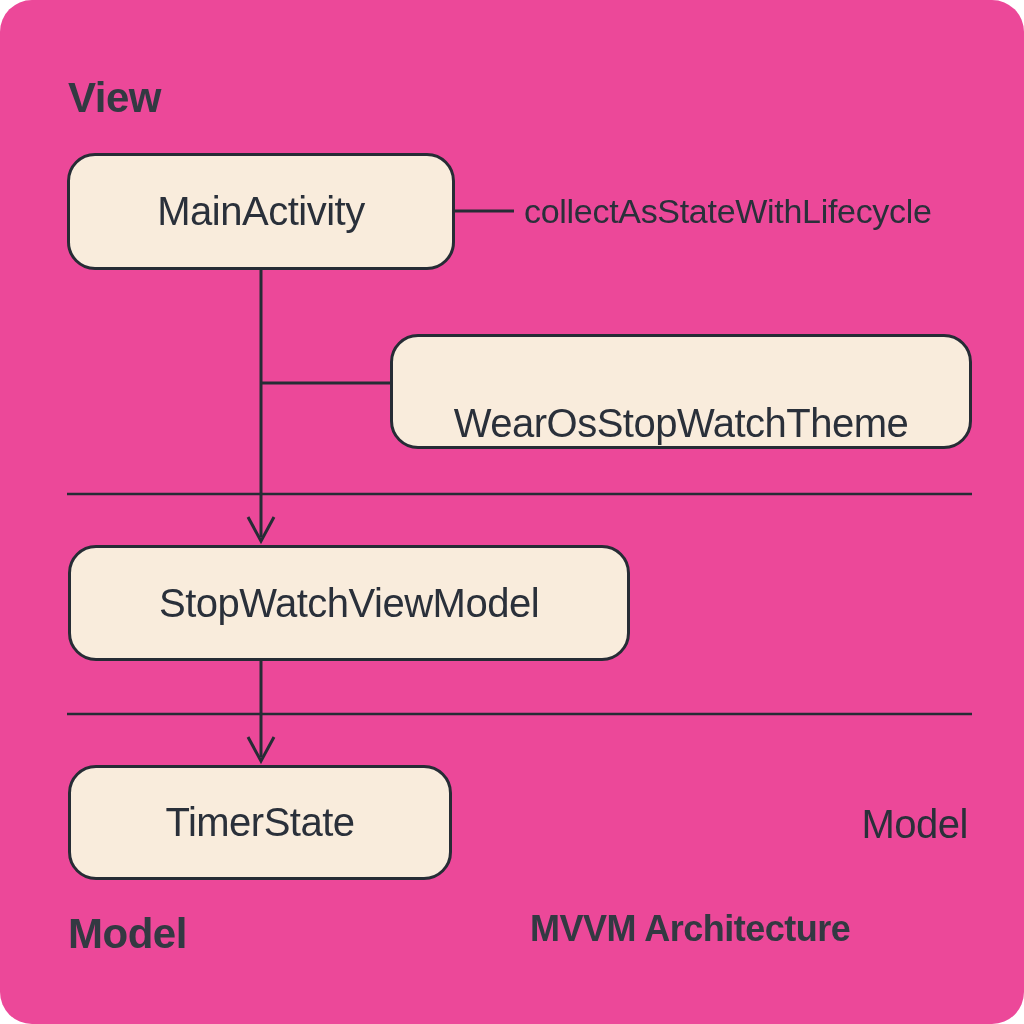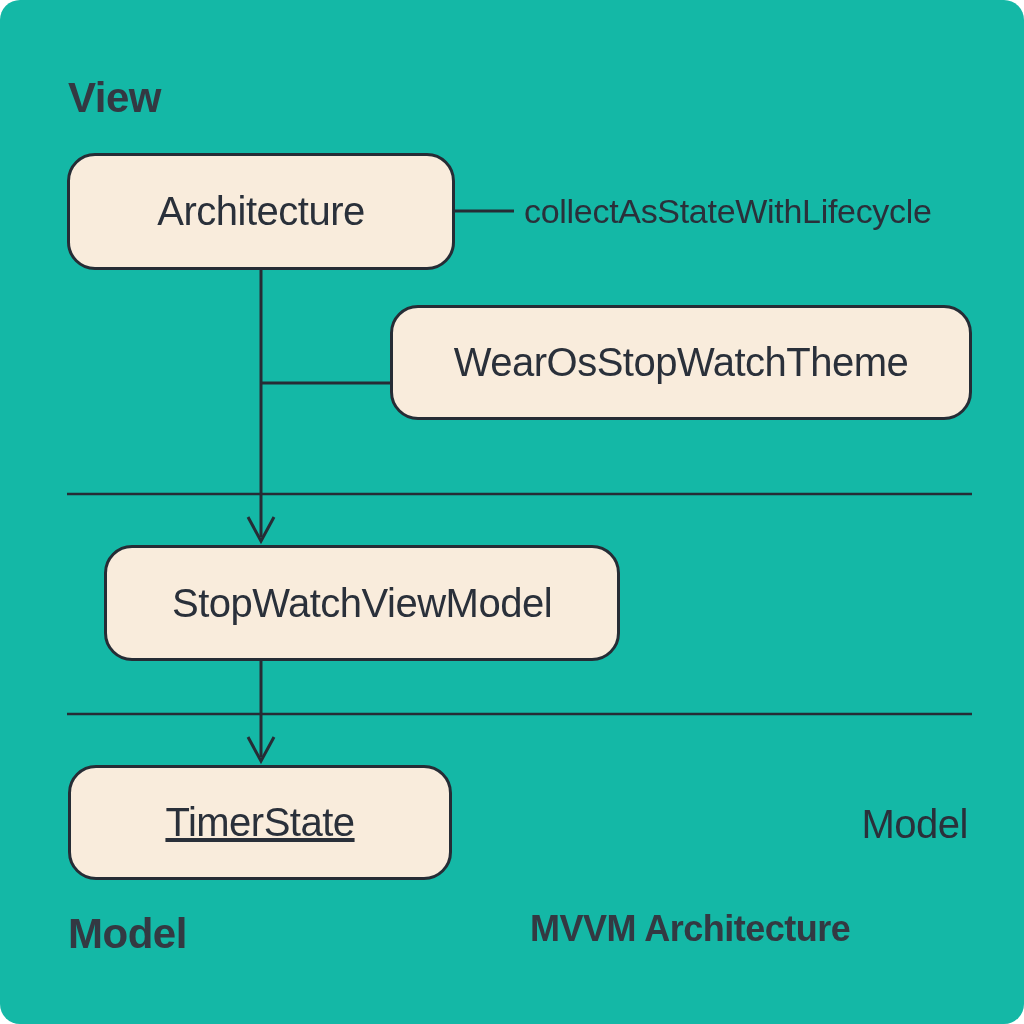--- a/index.html
+++ b/index.html
@@ -5,22 +5,22 @@
   html, body {
     margin: 0;
     padding: 0;
     background: #ffffff;
     font-family: "Liberation Sans", "DejaVu Sans", sans-serif;
   }
   .canvas {
     position: relative;
     width: 1024px;
     height: 1024px;
-    background: #14b8a6;
-    border-radius: 20px;
+    background: #ec4899;
+    border-radius: 32px;
     overflow: hidden;
     color: #2a303a;
   }
   .abs { position: absolute; }
 
   svg.wires {
     position: absolute;
     left: 0; top: 0;
     width: 1024px; height: 1024px;
     pointer-events: none;
@@ -45,23 +45,23 @@
     box-sizing: border-box;
   }
   .node-label {
     font-size: 40px;
     font-weight: 500;
     letter-spacing: -0.5px;
     color: #2a303a;
     white-space: nowrap;
   }
   .node-main-activity   { left: 67px;  top: 153px; width: 388px; height: 117px; }
-  .node-wear-theme      { left: 390px; top: 305px; width: 582px; height: 115px; }
-  .node-viewmodel       { left: 68px;  top: 545px; width: 516px; height: 116px; margin-left: 36px; }
-  .node-timer-state     { left: 68px;  top: 765px; width: 384px; height: 115px; text-decoration: underline; }
+  .node-wear-theme      { left: 390px; top: 334px; width: 582px; height: 115px; align-items: flex-end; }
+  .node-viewmodel       { left: 68px;  top: 545px; width: 562px; height: 116px; }
+  .node-timer-state     { left: 68px;  top: 765px; width: 384px; height: 115px; }
 
   .heading {
     font-weight: 700;
     color: #333942;
     white-space: nowrap;
     letter-spacing: -0.5px;
   }
   .heading-view   { left: 68px; top: 74px;  font-size: 42px; }
   .heading-model  { left: 68px; top: 910px; font-size: 42px; }
   .heading-title  { left: 530px; top: 908px; font-size: 36px; text-align: right; }
@@ -103,21 +103,21 @@
 
     <line class="edge" x1="261" y1="661" x2="261" y2="757"></line>
     <polyline class="arrowhead" points="248,737 261,761 274,737"></polyline>
 
     <line class="divider" x1="67" y1="714" x2="972" y2="714"></line>
   </svg>
 
   <div class="abs heading heading-view">View</div>
 
   <div class="node node-main-activity">
-    <span class="node-label">Architecture</span>
+    <span class="node-label">MainActivity</span>
   </div>
 
   <div class="abs annotation annotation-lifecycle">collectAsStateWithLifecycle</div>
 
   <div class="node node-wear-theme">
     <span class="node-label">WearOsStopWatchTheme</span>
   </div>
 
   <div class="node node-viewmodel">
     <span class="node-label">StopWatchViewModel</span>

